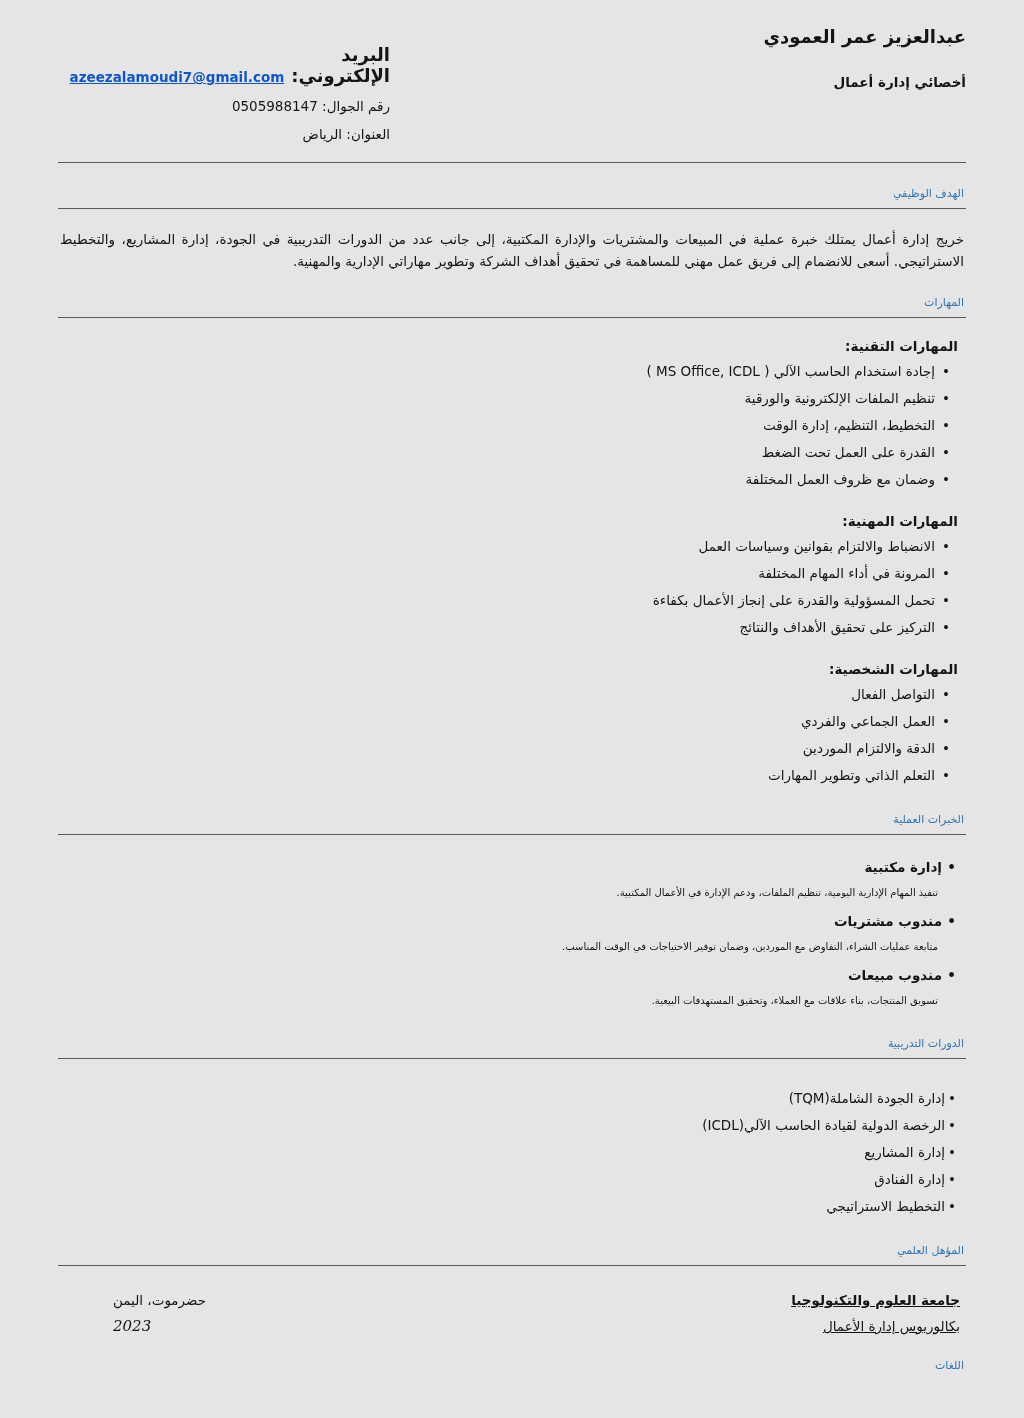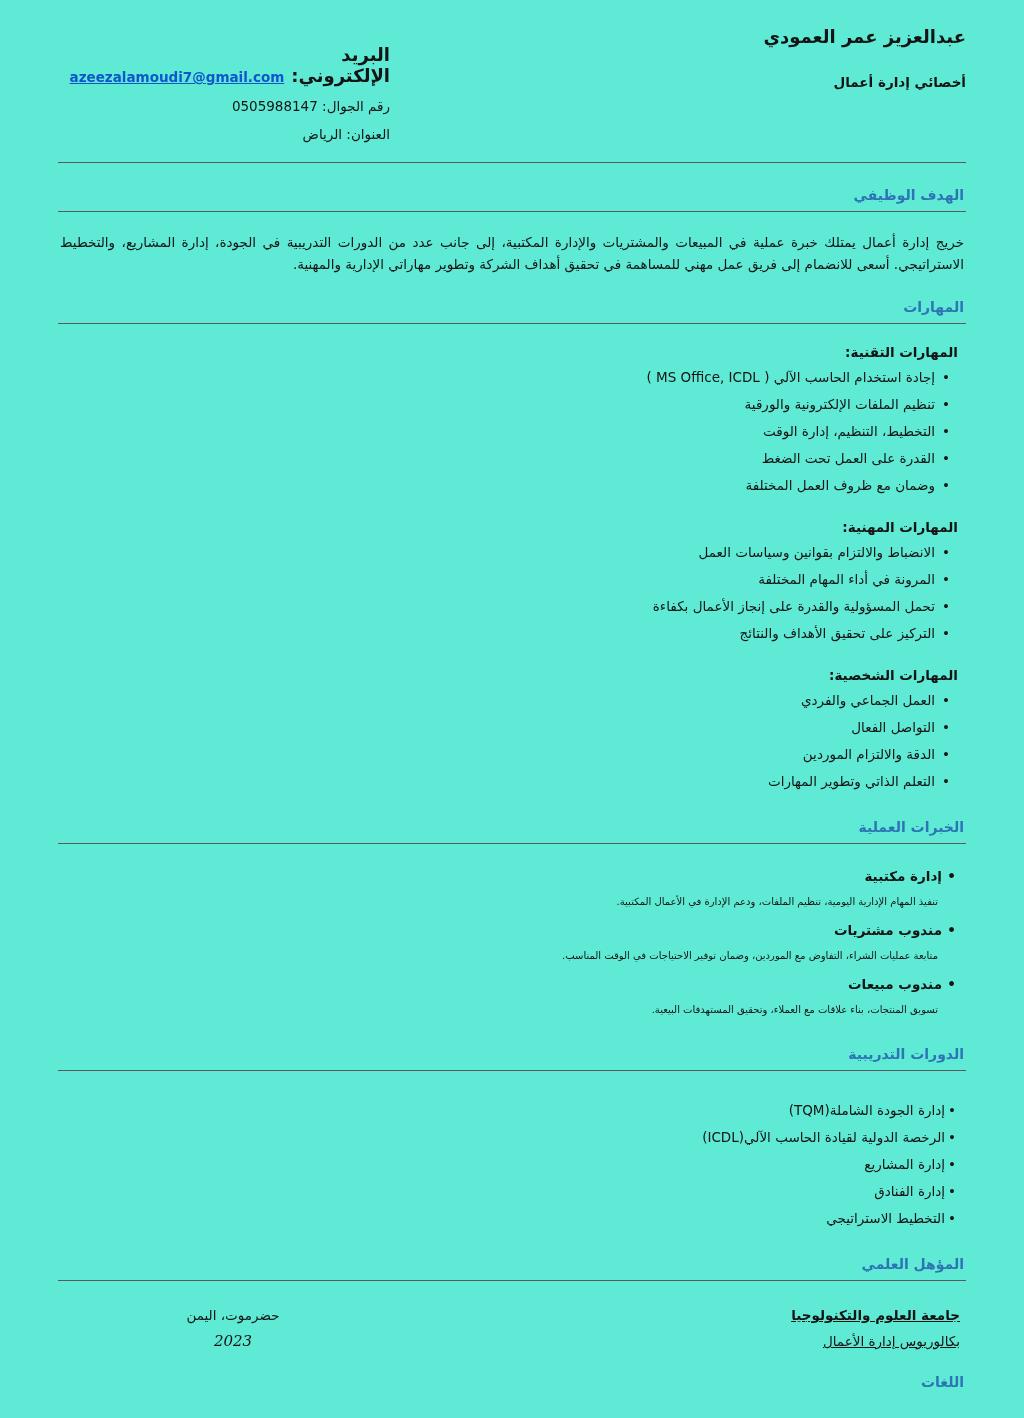--- a/index.html
+++ b/index.html
@@ -1,38 +1,38 @@
 <!DOCTYPE html>
 <html dir="rtl" lang="ar"><head>
 <meta charset="utf-8">
 <style>
   * { box-sizing: border-box; }
   body { margin: 0; background: #ffffff; }
   .page {
-    width: 1024px; height: 1418px; background: #5eead4;
+    width: 1024px; height: 1418px; background: #e5e5e5;
     font-family: "DejaVu Sans", sans-serif;
     direction: rtl; color: #141414;
     padding: 20px 58px 0 58px;
     position: relative; overflow: hidden; margin: 0 auto;
   }
   .rule { border: 0; border-top: 1.4px solid #5a5a5a; margin: 6px 0 0 0; }
 
   
   .header { display: flex; justify-content: space-between; align-items: flex-start; }
   .id-block { text-align: right; padding-top: 6px; }
   .name { font-size: 18px; font-weight: bold; }
   .job-title { font-size: 13.5px; font-weight: bold; margin-top: 27px; }
   .contact-block { margin-top: 24px; width: 332px; text-align: right; }
   .contact-row { margin-bottom: 12px; font-size: 13.5px; }
   .contact-label { font-weight: bold; font-size: 18px; }
   .email-link { color: #1155cc; font-weight: bold; text-decoration: underline; margin-right: 7px; font-size: 13.5px; cursor: pointer; }
   .header-divider { margin-top: 8px; }
 
   
-  .sec-title { color: #2e74b5; font-size: 14px; font-weight: bold; text-align: right; margin: 24px 2px 0 0; }
+  .sec-title { color: #2e74b5; font-size: 11px; font-weight: normal; text-align: right; margin: 24px 2px 0 0; }
   .sec-rule { margin-top: 8px; }
 
   .objective-text {
     font-size: 13.5px; line-height: 21.5px; margin: 20px 2px 0 2px;
     text-align: justify; text-align-last: right;
   }
 
   .group-label { font-weight: bold; font-size: 13.5px; margin: 20px 8px 4px 0; }
   .skill-list { list-style: none; margin: 0; padding: 0 16px 0 0; }
   .skill-item { font-size: 13.5px; line-height: 27px; position: relative; padding-right: 15px; }
@@ -45,21 +45,21 @@
   .xp-desc { font-size: 10px; line-height: 25px; padding-right: 28px; }
 
   .course-list { list-style: none; margin: 26px 0 0 0; padding: 0 10px 0 0; }
   .course-item { font-size: 13.5px; line-height: 27px; position: relative; padding-right: 11px; }
   .course-item::before { content: "•"; position: absolute; right: 0; }
 
   .edu-row { display: flex; justify-content: space-between; margin-top: 26px; }
   .edu-right { text-align: right; padding-right: 6px; text-decoration: underline; }
   .edu-inst { font-weight: bold; font-size: 13.5px; }
   .edu-degree { font-size: 13.5px; margin-top: 10px; }
-  .edu-left { width: 240px; margin-left: 55px; text-align: center; }
+  .edu-left { width: 240px; margin-left: 55px; text-align: left; }
   .edu-loc { font-size: 13.5px; }
   .edu-year { font-size: 15px; font-style: italic; font-family: "DejaVu Serif", serif; margin-top: 9px; }
 </style>
 </head>
 <body>
 
 <div class="page">
 
   <header class="header">
     <div class="id-block">
@@ -108,22 +108,22 @@
         <li class="skill-item">الانضباط والالتزام بقوانين وسياسات العمل</li>
         <li class="skill-item">المرونة في أداء المهام المختلفة</li>
         <li class="skill-item">تحمل المسؤولية والقدرة على إنجاز الأعمال بكفاءة</li>
         <li class="skill-item">التركيز على تحقيق الأهداف والنتائج</li>
       </ul>
     </div>
 
     <div class="skill-group">
       <div class="group-label">المهارات الشخصية:</div>
       <ul class="skill-list">
+        <li class="skill-item">التواصل الفعال</li>
         <li class="skill-item">العمل الجماعي والفردي</li>
-        <li class="skill-item">التواصل الفعال</li>
         <li class="skill-item">الدقة والالتزام الموردين</li>
         <li class="skill-item">التعلم الذاتي وتطوير المهارات</li>
       </ul>
     </div>
   </section>
 
   <section>
     <h2 class="sec-title">الخبرات العملية</h2>
     <hr class="rule sec-rule">
 

